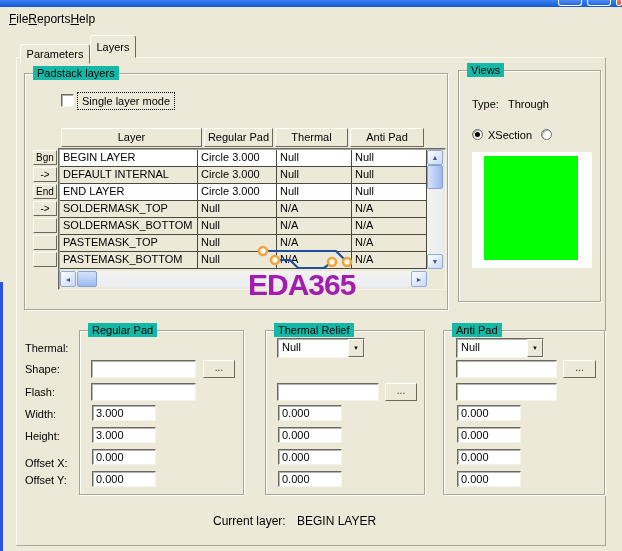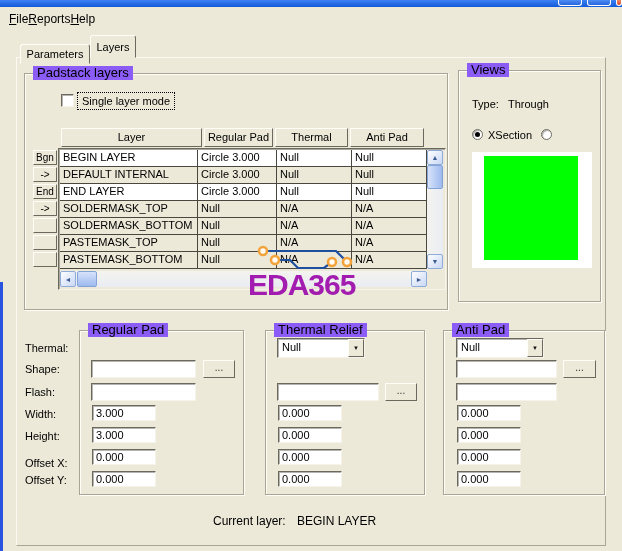--- a/index.html
+++ b/index.html
@@ -4,21 +4,21 @@
 <style>
   html,body{margin:0;padding:0;}
   #app{position:relative;width:622px;height:551px;background:#ece9d8;
        font-family:"Liberation Sans",sans-serif;color:#000;overflow:hidden;}
   .abs{position:absolute;}
   
   .raised{background:#ece9d8;border:1px solid;border-color:#fffef6 #6b695e #6b695e #fffef6;box-sizing:border-box;}
   .sunken{background:#fff;border:1px solid;border-color:#6b695e #f6f4ea #f6f4ea #6b695e;box-sizing:border-box;
           box-shadow:inset 1px 1px 0 rgba(90,88,80,.45);}
   .group{border:1px solid #a9a596;box-shadow:inset 1px 1px 0 #fffef7,1px 1px 0 #fffef7;box-sizing:border-box;}
-  .group-label{position:absolute;top:-8px;left:8px;background:#8b5cf6;padding:0 4px;font-size:13px;line-height:14px;}
+  .group-label{position:absolute;top:-8px;left:8px;background:#14b8a6;padding:0 4px;font-size:11px;line-height:14px;}
   .lbl{font-size:11px;line-height:14px;white-space:nowrap;}
   
   #titlebar{left:0;top:0;width:622px;height:7px;background:linear-gradient(180deg,#3c82f3,#1259d8);}
   .win-btn{position:absolute;top:0;height:6px;width:24px;border:1px solid #fff;border-top:none;
            border-radius:0 0 3px 3px;background:linear-gradient(180deg,#4f8df5,#2765dd);box-sizing:border-box;}
   .win-btn.close{width:6px;left:616px;background:linear-gradient(180deg,#ef8a6a,#d9431f);}
   
   #menubar{left:0;top:7px;width:622px;height:24px;display:flex;align-items:center;padding-left:9px;box-sizing:border-box;}
   .menu-item{display:inline-block;font-size:12px;cursor:default;}
   .menu-item::first-letter{text-decoration:underline;}

